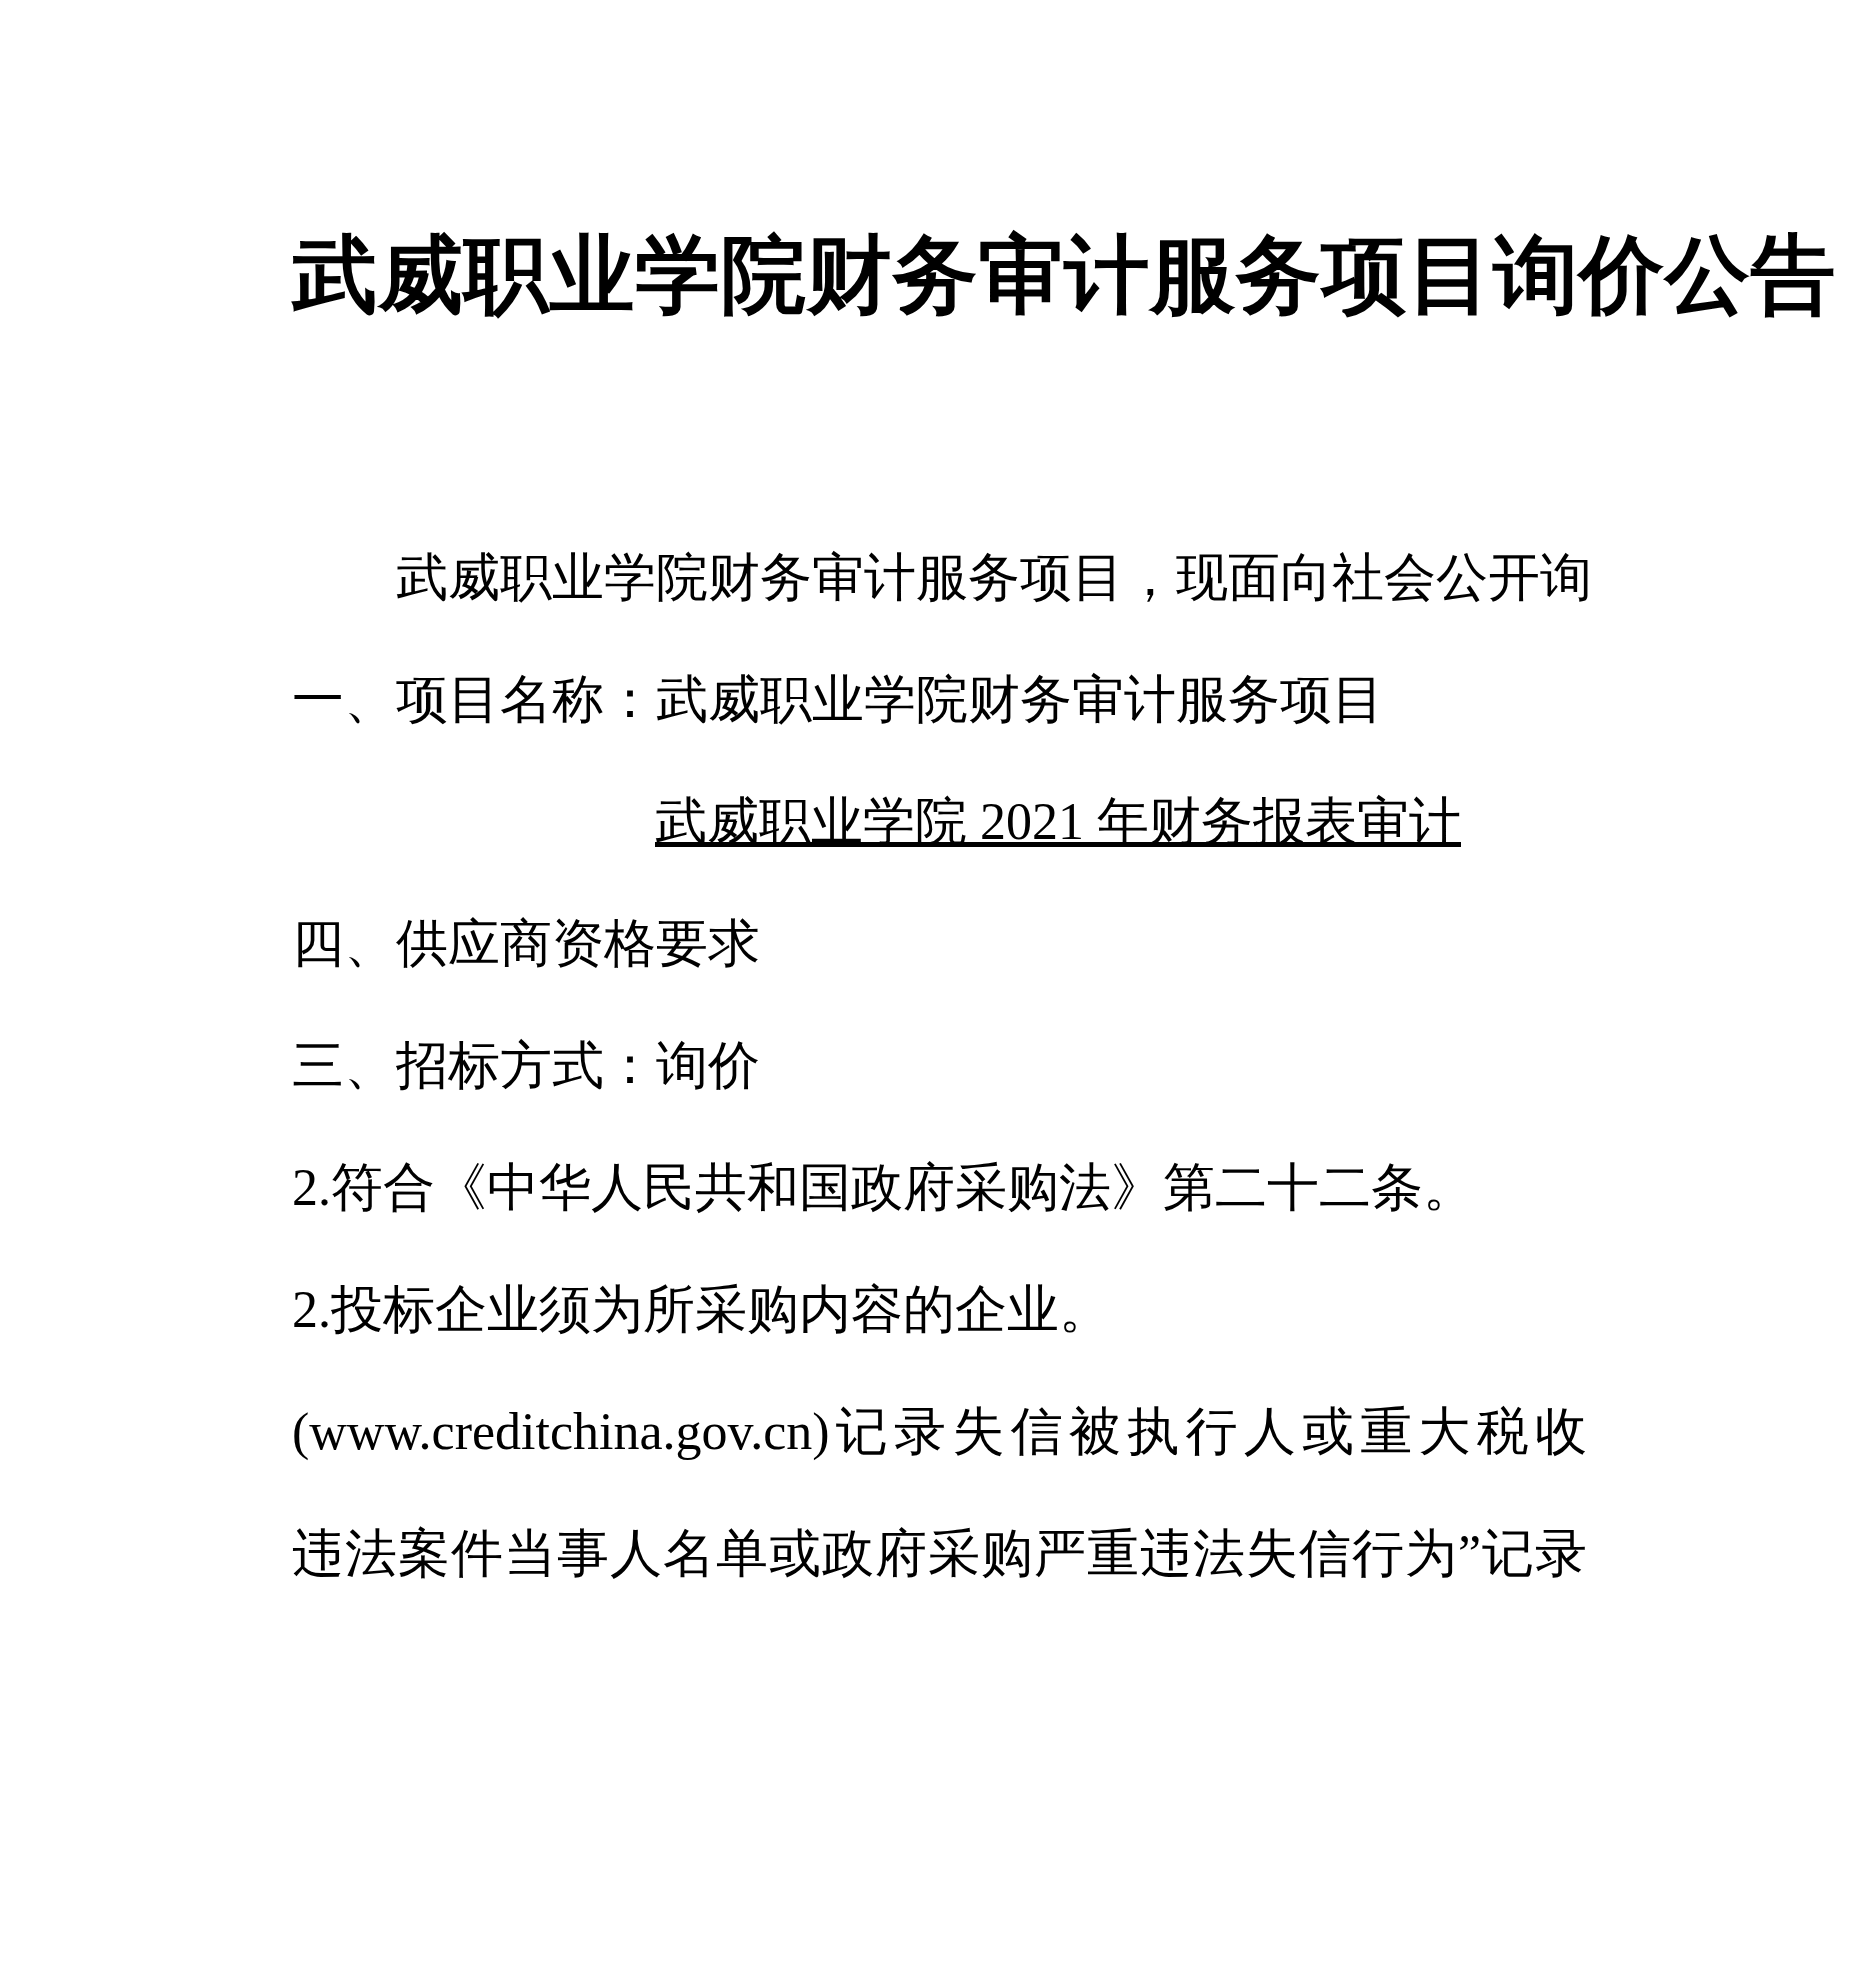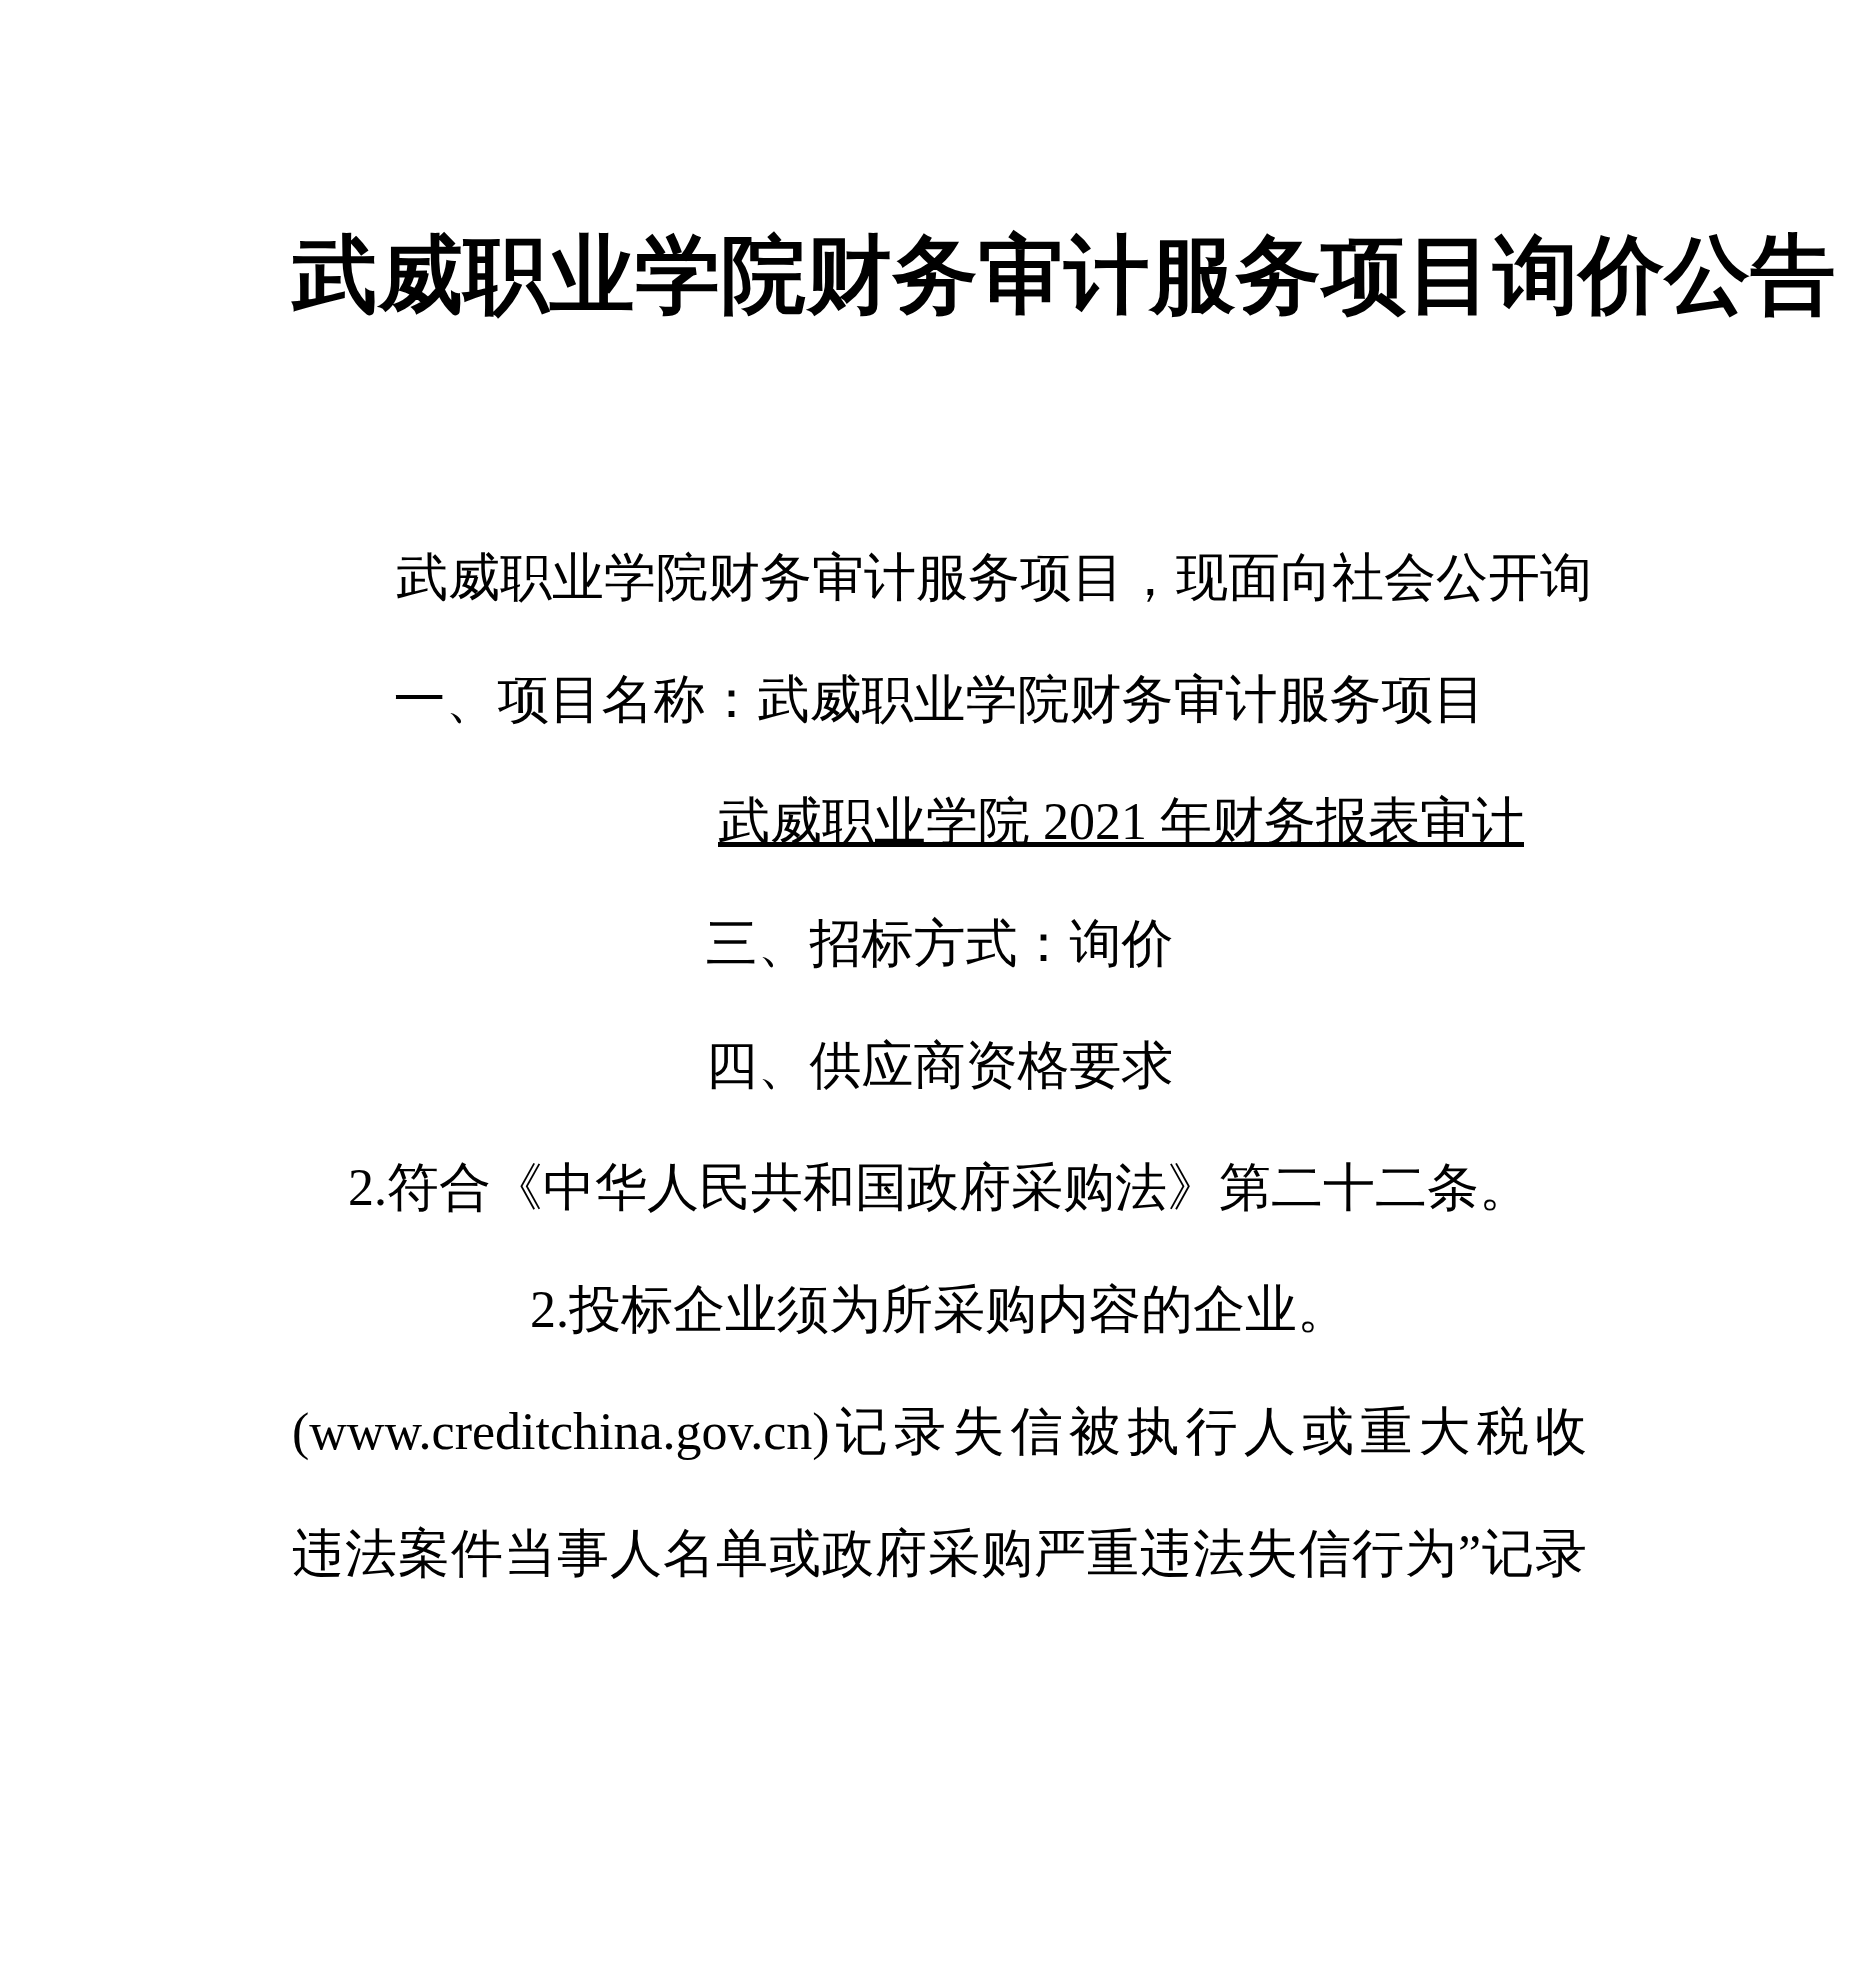--- a/index.html
+++ b/index.html
@@ -34,39 +34,39 @@
   }
   .body-text {
     margin-top: 187px;
     font-size: 52px;
     font-weight: normal;
   }
   .line {
     height: 122px;
     line-height: 122px;
     white-space: nowrap;
-    text-align: center;
+    text-align: left;
   }
   .line.just {
     text-align: justify;
     text-align-last: justify;
   }
 </style>
 </head>
 <body>
 
 <div class="page">
   <div class="content">
     <h1 class="doc-title">武威职业学院财务审计服务项目询价公告</h1>
     <div class="body-text" id="body-lines">
         <div class="line" style="text-indent: 104px;">武威职业学院财务审计服务项目，现面向社会公开询</div>
         <div class="line">一、项目名称：武威职业学院财务审计服务项目</div>
         <div class="line" style="text-indent: 363px; text-decoration: underline;">武威职业学院 2021 年财务报表审计</div>
+        <div class="line">四、供应商资格要求</div>
         <div class="line">三、招标方式：询价</div>
-        <div class="line">四、供应商资格要求</div>
         <div class="line">2.符合《中华人民共和国政府采购法》第二十二条。</div>
         <div class="line">2.投标企业须为所采购内容的企业。</div>
         <div class="line just">(www.creditchina.gov.cn)记录失信被执行人或重大税收</div>
         <div class="line just">违法案件当事人名单或政府采购严重违法失信行为”记录</div>
       </div>
   </div>
 </div>
 
 
 </body></html>

